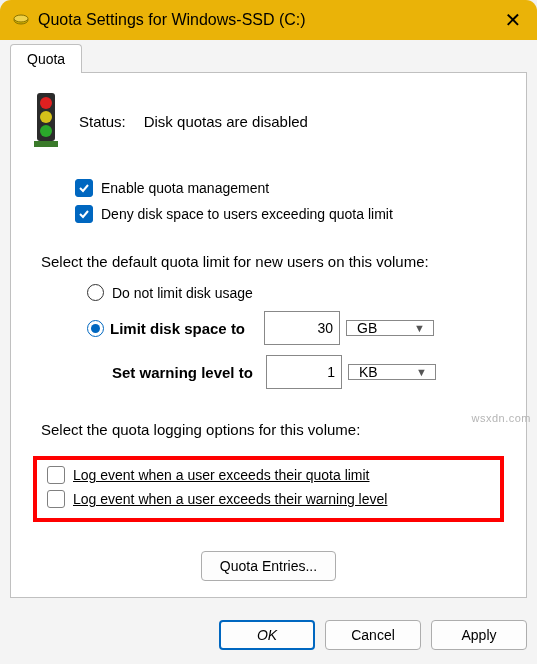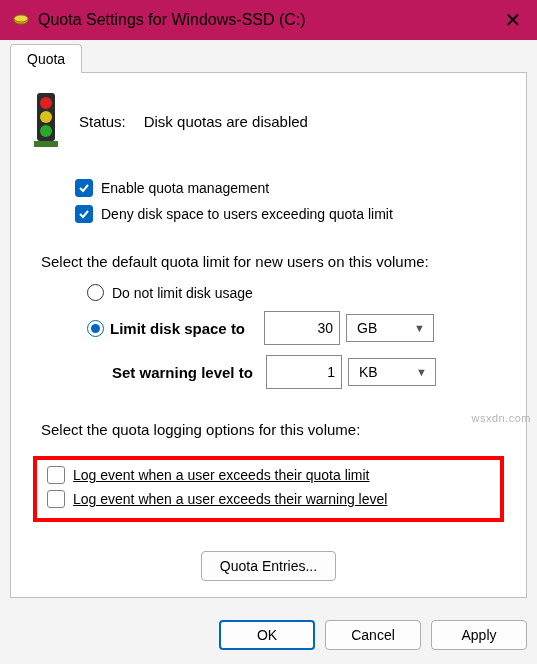--- a/index.html
+++ b/index.html
@@ -5,25 +5,26 @@
     * { box-sizing: border-box; margin: 0; padding: 0; }
     body {
       font-family: "Segoe UI", Tahoma, sans-serif;
       font-size: 14px;
       background: #f0f0f0;
       width: 537px;
       height: 664px;
       overflow: hidden;
     }
     .window {
-      background: #be185d;
+      background: #eab308;
       width: 537px;
       height: 664px;
       display: flex;
       flex-direction: column;
+      border-radius: 11px;
     }
     .titlebar {
       display: flex;
       align-items: center;
       padding: 8px 12px;
       height: 40px;
     }
     .titlebar-icon {
       width: 18px;
       height: 18px;
@@ -158,21 +159,21 @@
       width: 76px;
       height: 28px;
       border: 1px solid #888;
       text-align: right;
       padding: 16px 6px;
       font-size: 14px;
       font-family: inherit;
     }
     .unit-select {
       width: 88px;
-      height: 28px;
+      height: 16px;
       border: 1px solid #888;
       background: #fff;
       display: flex;
       align-items: center;
       justify-content: space-between;
       padding: 0 8px 0 10px;
       cursor: pointer;
       font-size: 14px;
     }
     .chev { font-size: 11px; color: #555; }
@@ -196,20 +197,21 @@
       padding: 6px 18px;
       border-radius: 4px;
       font-size: 14px;
       font-family: inherit;
       cursor: pointer;
       min-width: 96px;
     }
     .btn.primary {
       border: 2px solid #0067c0;
       padding: 5px 17px;
+      font-style: italic;
     }
     .button-bar {
       display: flex;
       justify-content: flex-end;
       gap: 10px;
       padding: 12px 10px 14px 10px;
       background: #f4f4f4;
     }
     .watermark {
       position: absolute;

